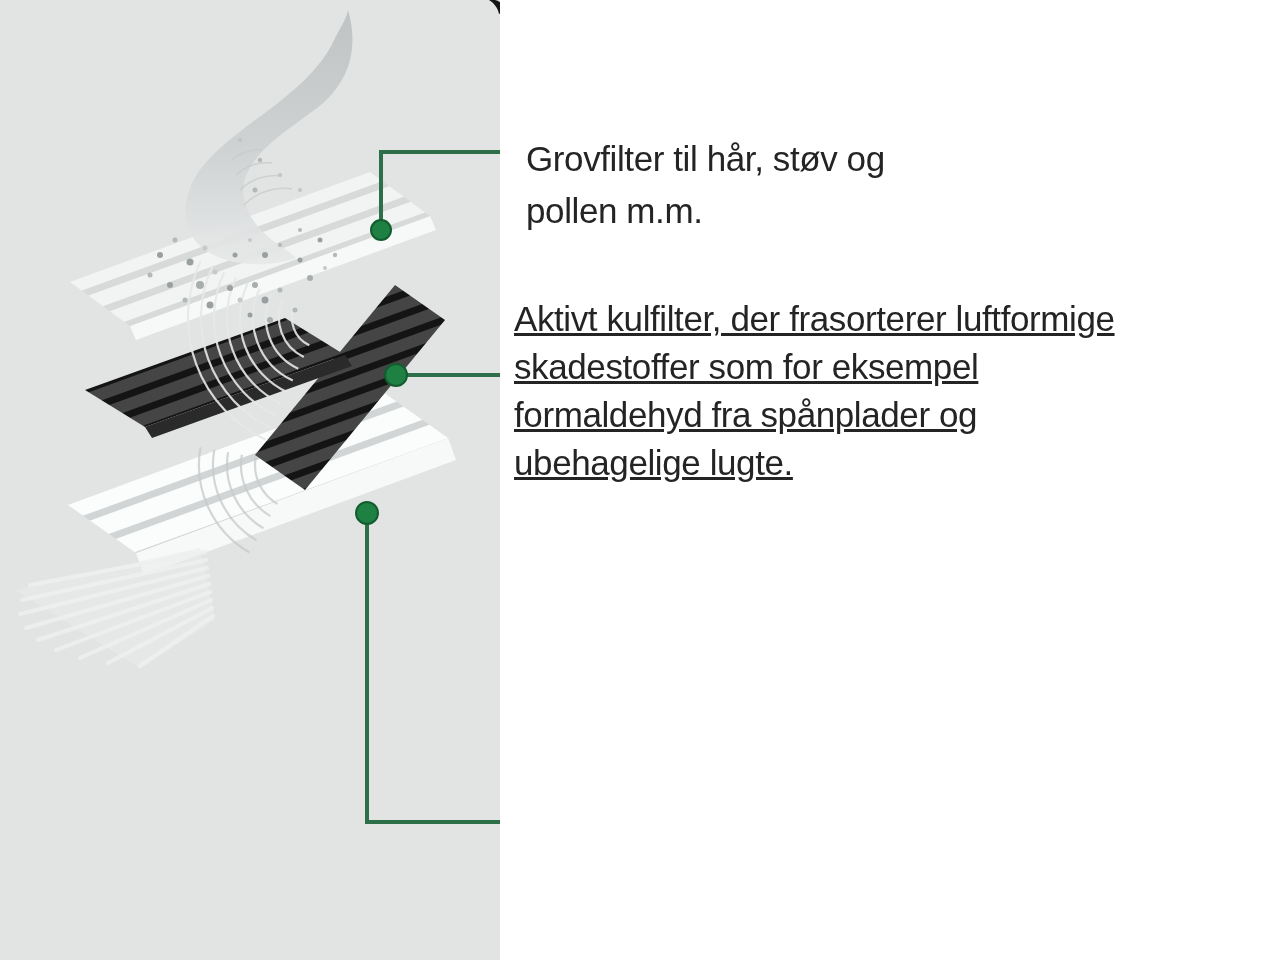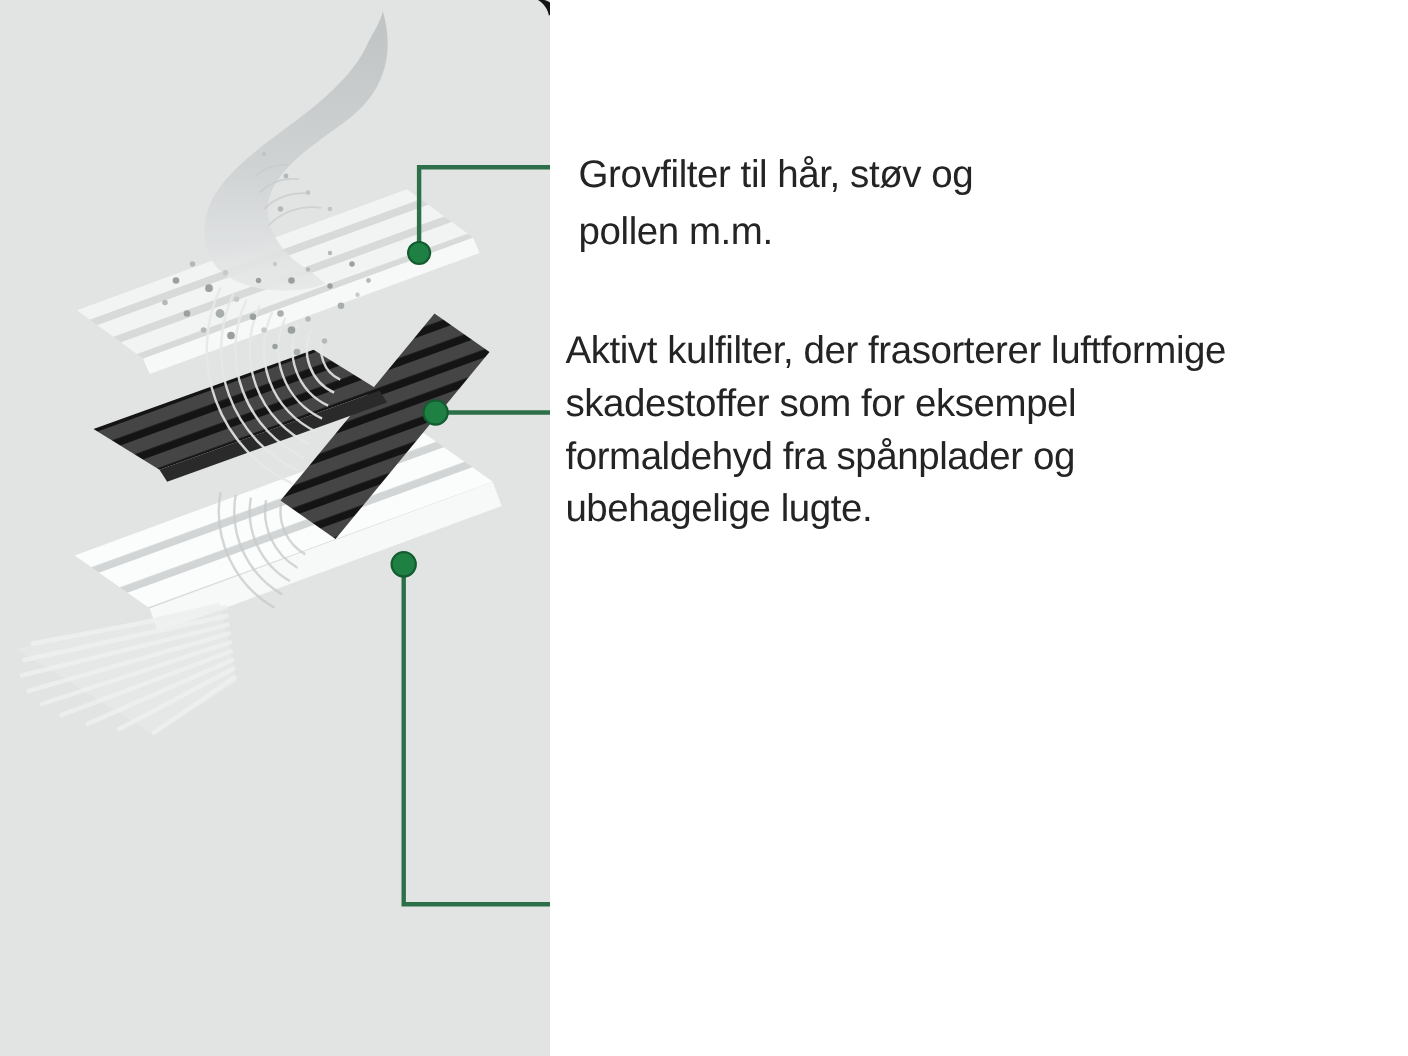--- a/index.html
+++ b/index.html
@@ -12,21 +12,21 @@
     --dark-filter-gap:#141414;
   }
   *{margin:0;padding:0;box-sizing:border-box}
   html,body{width:1280px;height:960px;background:#ffffff;overflow:hidden;
     font-family:"Liberation Sans", sans-serif;}
   .stage{position:relative;width:1280px;height:960px;background:#ffffff;}
   .panel{position:absolute;left:0;top:0;width:500px;height:960px;background:var(--panel-bg);}
   .label{position:absolute;color:var(--text-color);font-size:35px;line-height:48px;
     letter-spacing:-0.4px;white-space:pre-line;}
   #label-1{left:526px;top:133px;line-height:52px;}
-  #label-2{left:514px;top:295px;}
+  #label-2{left:514px;top:295px;text-decoration:underline;}
   #label-3{left:536px;top:764px;}
 
   
   .stripe-light-band{fill:#f2f3f3}.stripe-light-gap{fill:#d8dada}
   .stripe-white-band{fill:#fbfcfc}.stripe-white-gap{fill:#d2d5d5}
   .stripe-dark-band{fill:var(--dark-filter)}.stripe-dark-gap{fill:var(--dark-filter-gap)}
   .front-face{fill:#f7f9f9}
   .connector{stroke:var(--line-green);stroke-width:4;fill:none}
   .connector-dot{fill:var(--accent-green);stroke:var(--dot-stroke);stroke-width:2}
   .arc-white{stroke:#e6e8e8;stroke-width:2.2;fill:none;opacity:.9}

